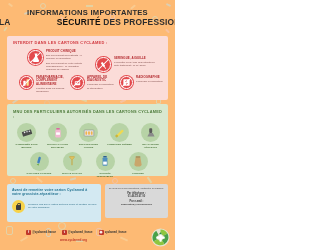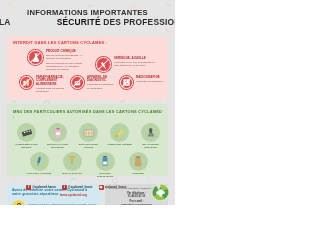--- a/index.html
+++ b/index.html
@@ -3,22 +3,22 @@
 <meta charset="utf-8">
 <style>
   * { margin:0; padding:0; box-sizing:border-box; }
   html,body { width:175px; height:250px; overflow:hidden; }
   body {
     font-family:"Liberation Sans", sans-serif;
     background:#ffffff;
     position:relative;
   }
   #poster {
-    width:175px; height:205px; position:relative;
-    background:#e5e5e5; overflow:hidden;
+    width:175px; height:250px; position:relative;
+    background:#fdba74; overflow:hidden;
   }
   
   .confetti { position:absolute; pointer-events:none; opacity:.55; }
   .c-pill { border-radius:2px; }
 
   
   .header {
     position:absolute; top:0; left:0; right:0; height:34px;
     display:flex; flex-direction:column; align-items:center;
     justify-content:center; z-index:5;

